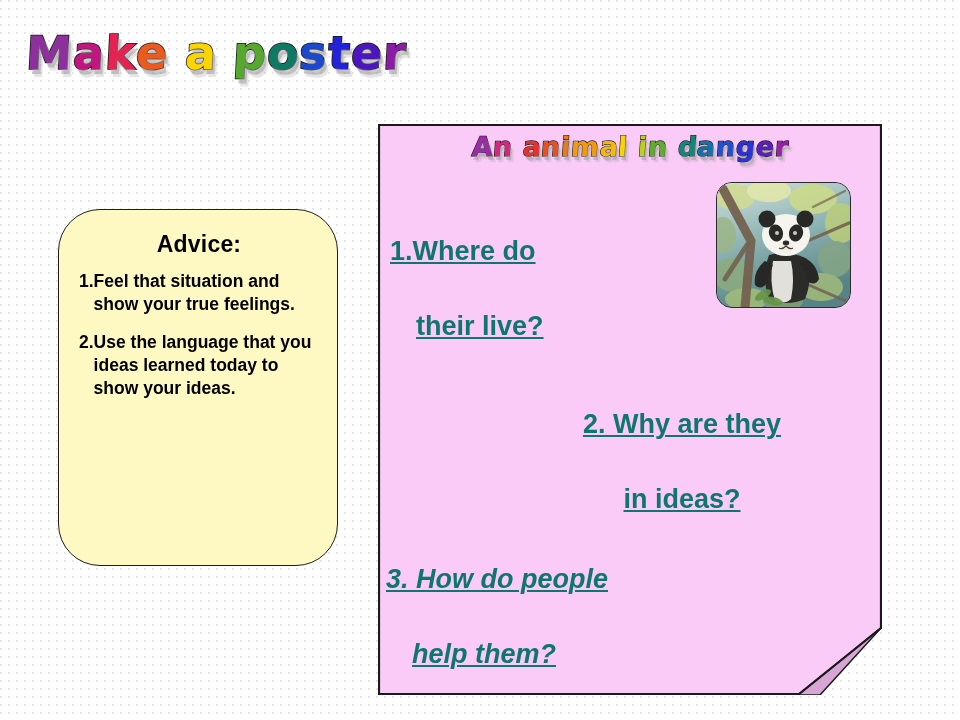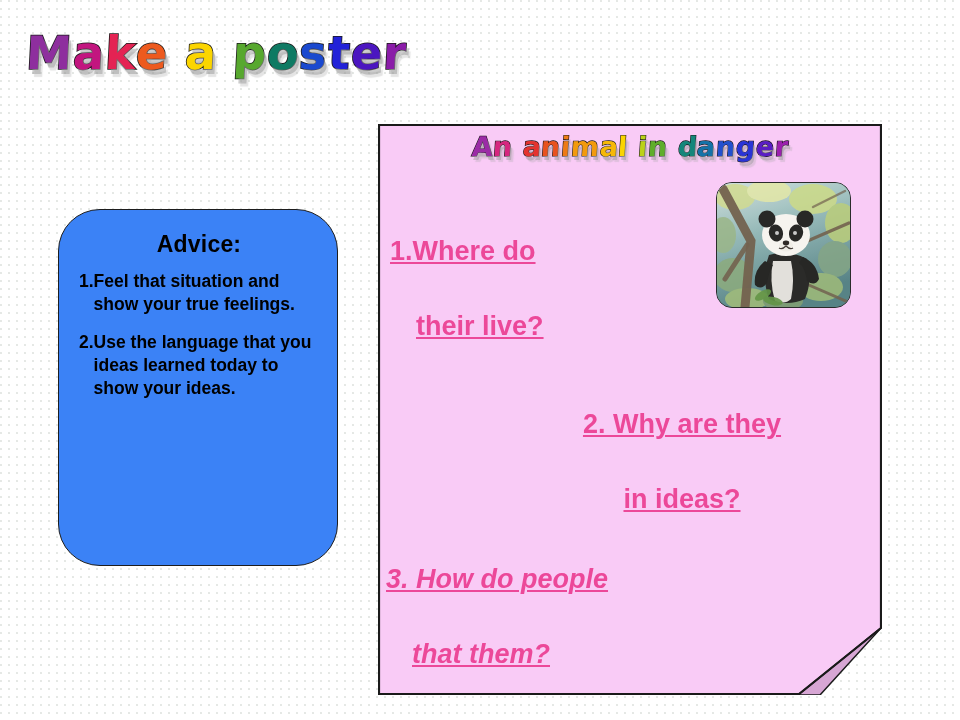--- a/index.html
+++ b/index.html
@@ -52,21 +52,21 @@
   #make-a-poster .sp { display:inline-block; width: 16px; }
 
   
   #advice-box {
     position: absolute;
     left: 58px;
     top: 209px;
     width: 280px;
     height: 357px;
     box-sizing: border-box;
-    background: #3b82f6;
+    background: #fef9c3;
     border: 1.6px solid #1d1d1d;
     border-radius: 42px;
     padding: 14px 14px 10px 16px;
   }
   #advice-title {
     text-align: center;
     font-size: 23px;
     font-weight: 700;
     color: #000;
     margin: 7px 0 12px 0;
@@ -141,21 +141,21 @@
        4px 6px 1px rgba(165,165,165,0.30);
     transform: skewX(-4deg);
   }
   #poster-title .sp { display:inline-block; width: 10px; }
 
   
   .q {
     position: absolute;
     font-size: 27px;
     font-weight: 700;
-    color: #ec4899;
+    color: #0f766e;
     line-height: 1.38;
     white-space: pre-line;
   }
   .q u, .q .ul {
     text-decoration: underline;
     text-decoration-thickness: 2.4px;
     text-underline-offset: 2px;
   }
   #q1 { left: 12px;  top: 72px;  text-align: left; }
   #q2 { left: 144px; top: 245px; text-align: center; width: 320px;}
@@ -284,16 +284,16 @@
     <span class="ind"><span class="ul">their live?</span></span>
   </div>
 
   <div class="q" id="q2">
     <span class="ul">2. Why are they</span><br>
     <span class="ul">in ideas?</span>
   </div>
 
   <div class="q" id="q3">
     <span class="ul">3. How do people</span><br>
-    <span class="ind"><span class="ul">that them?</span></span>
+    <span class="ind"><span class="ul">help them?</span></span>
   </div>
 
 </div>
 
 </body></html>

